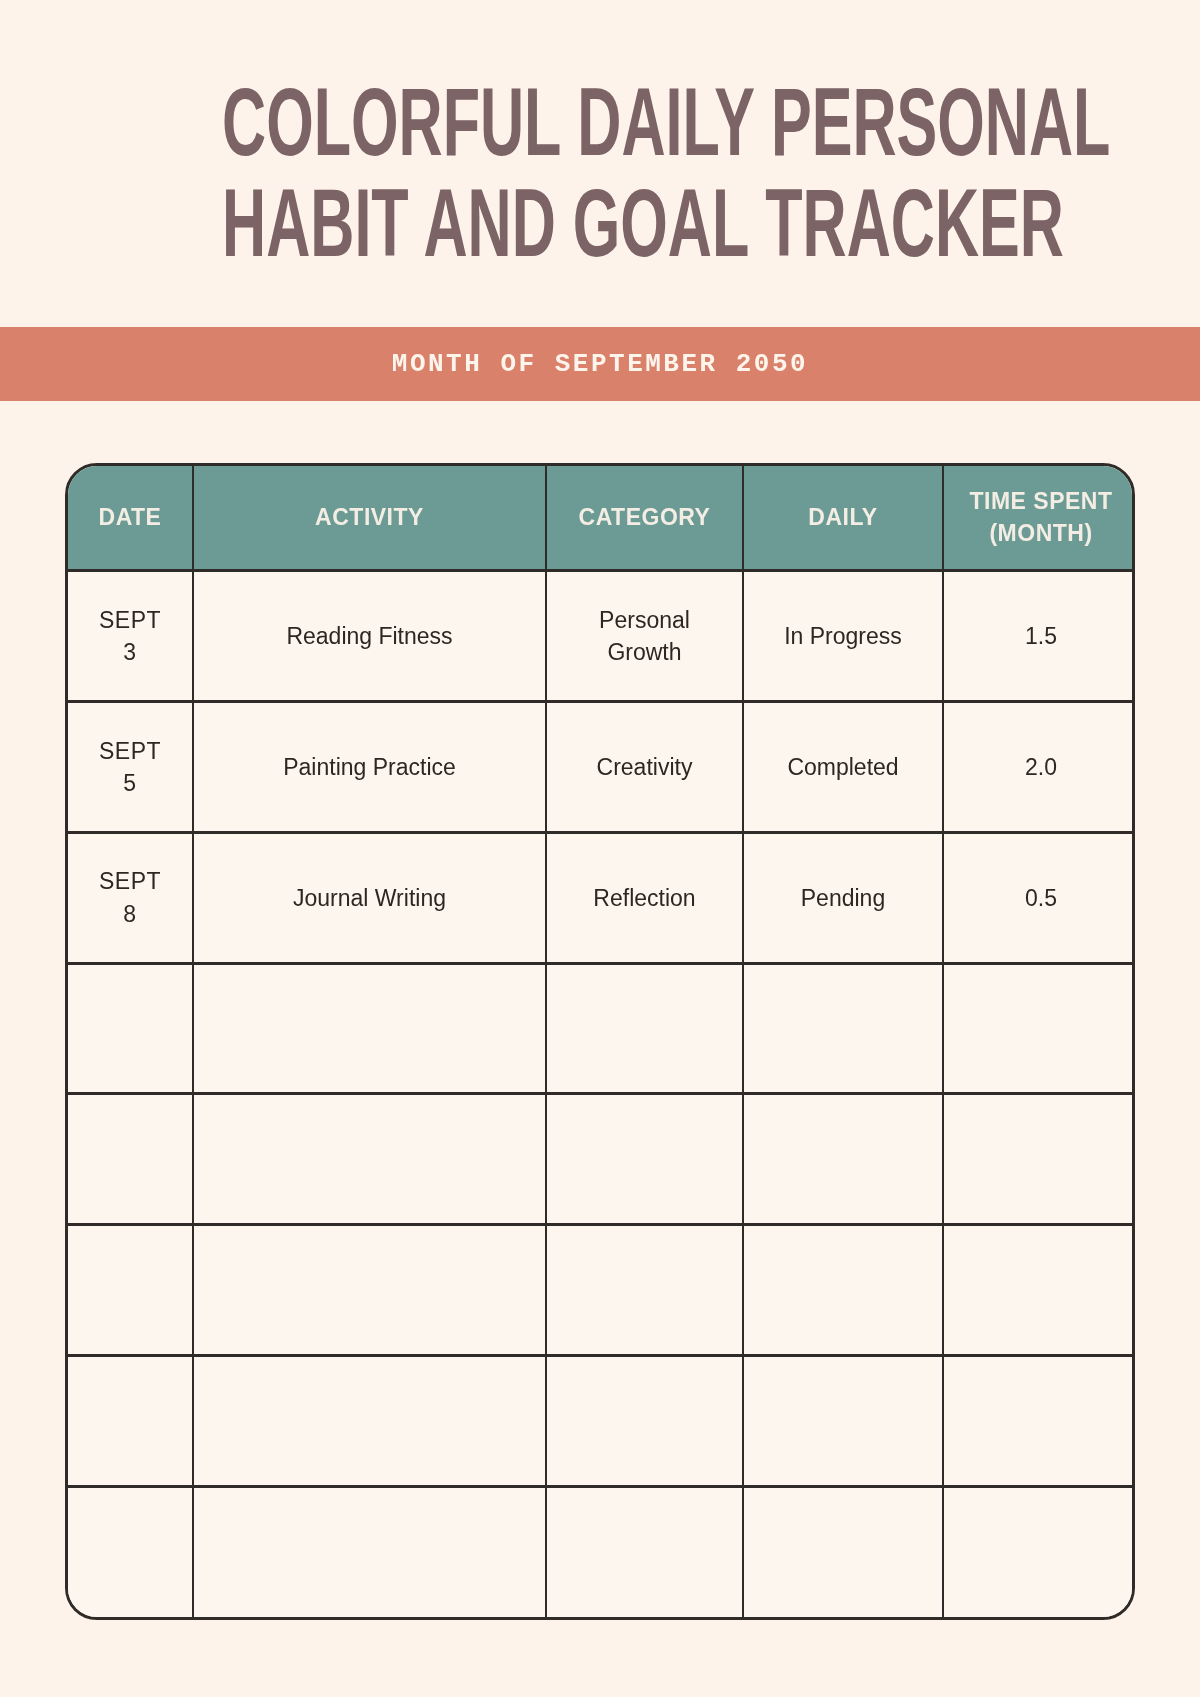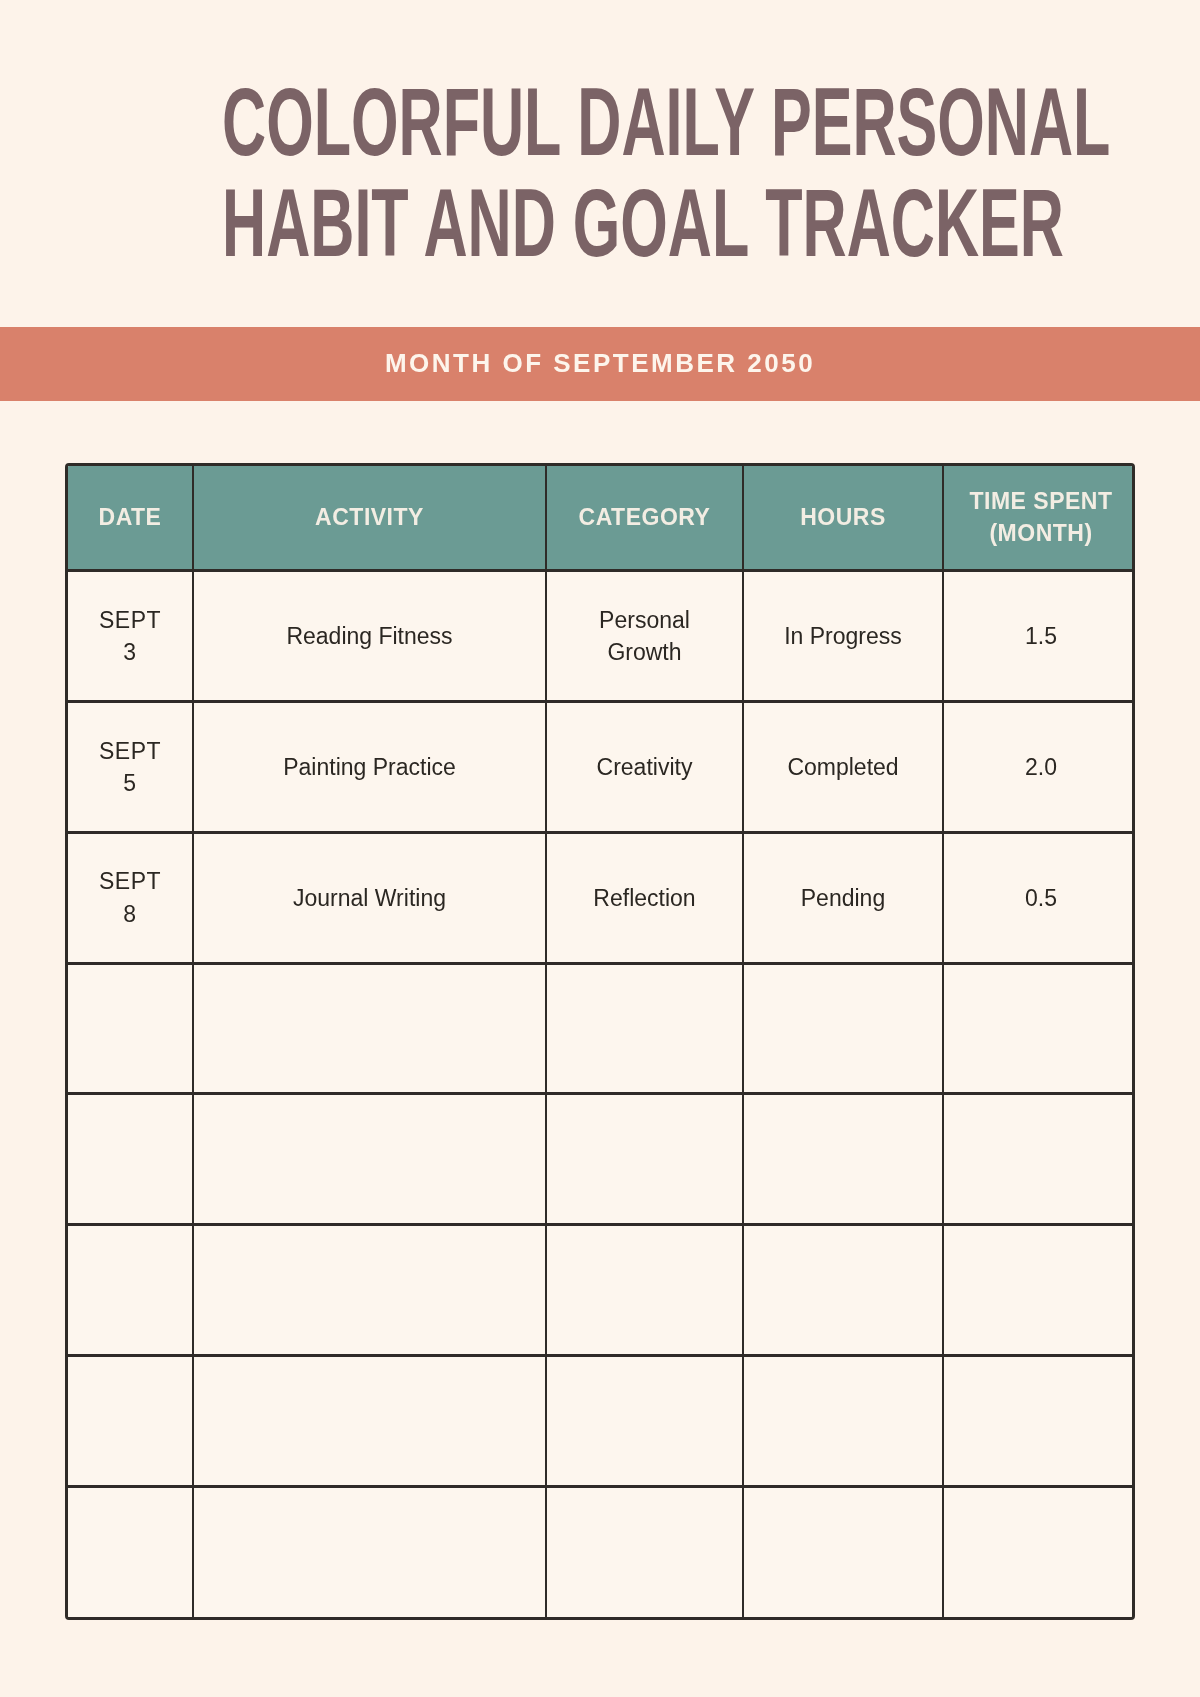--- a/index.html
+++ b/index.html
@@ -35,33 +35,34 @@
     white-space: nowrap;
   }
   .month-banner {
     margin-top: 53px;
     width: 100%;
     height: 74px;
     background: var(--banner-bg);
     display: flex;
     align-items: center;
     justify-content: center;
+    font-family: Liberation Mono, monospace;
   }
   .month-banner span {
     color: var(--banner-text);
     font-size: 26px;
     font-weight: bold;
     letter-spacing: 2.5px;
   }
   .table-wrap {
     margin: 62px auto 0 auto;
     width: 1070px;
     height: 1157px;
     border: 3.5px solid var(--border-color);
-    border-radius: 4px;
+    border-radius: 32px;
     overflow: hidden;
     background: var(--cell-bg);
   }
   table.tracker {
     width: 100%;
     height: 100%;
     border-collapse: collapse;
     table-layout: fixed;
   }
   col.c-date     { width: 125px; }
@@ -115,21 +116,21 @@
         <col class="c-activity">
         <col class="c-category">
         <col class="c-status">
         <col class="c-time">
     </colgroup>
     <thead>
       <tr>
         <th>DATE</th>
         <th>ACTIVITY</th>
         <th>CATEGORY</th>
-        <th>HOURS</th>
+        <th>DAILY</th>
         <th>TIME SPENT (MONTH)</th>
       </tr>
     </thead>
     <tbody>
       <tr>
         <td class="cell-date">SEPT 3</td>
         <td>Reading Fitness</td>
         <td>Personal Growth</td>
         <td>In Progress</td>
         <td>1.5</td>

